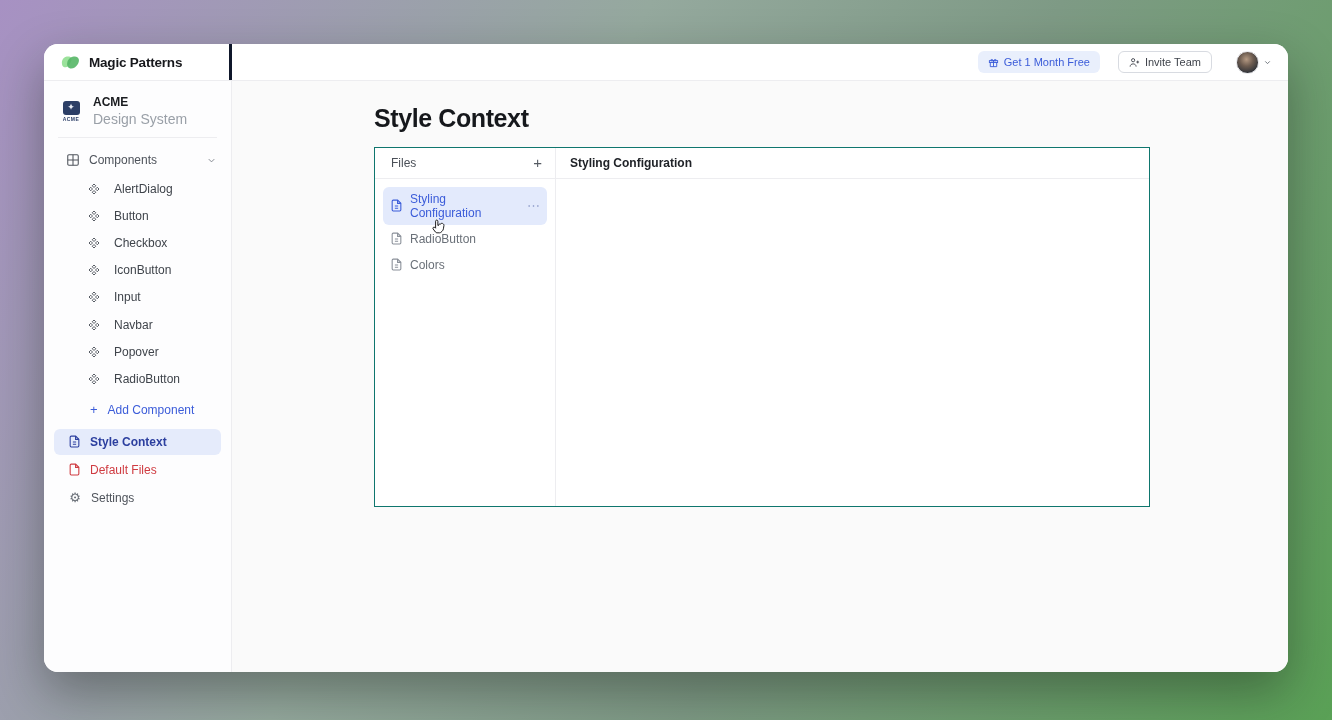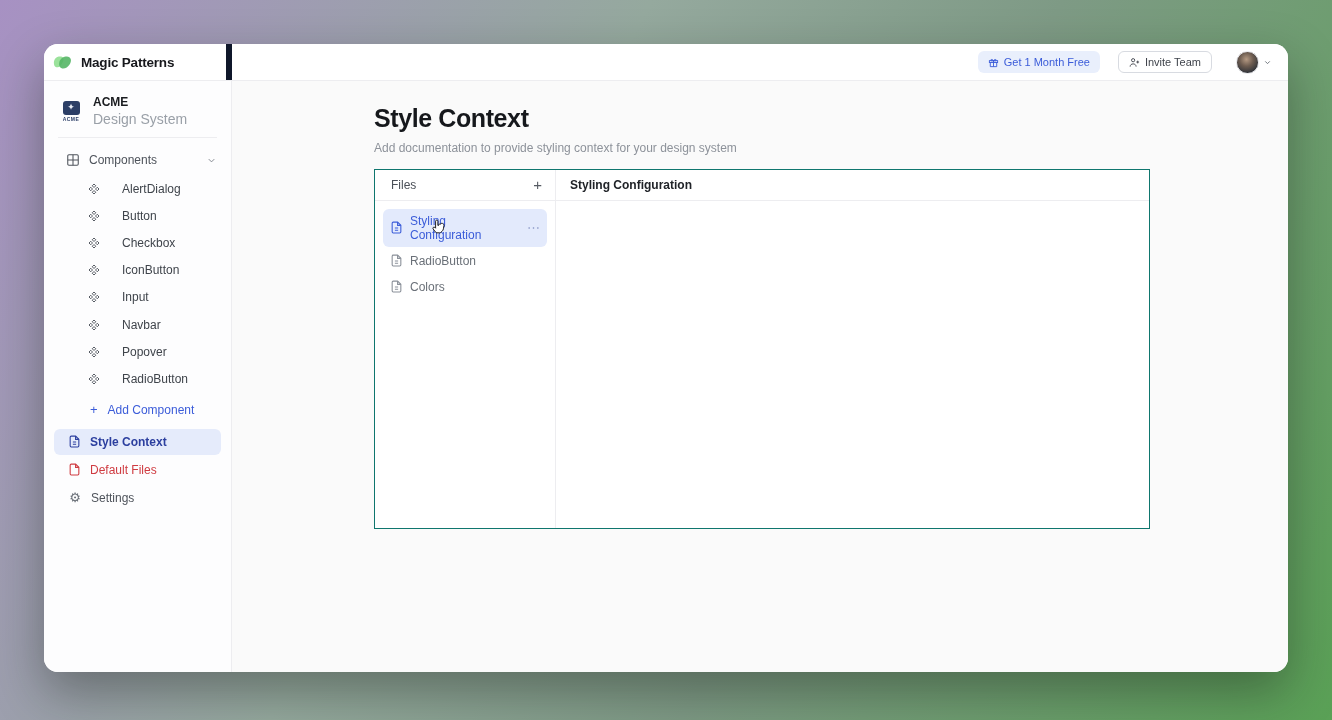--- a/index.html
+++ b/index.html
@@ -10,21 +10,21 @@
     position: relative;
   }
   .window {
     position:absolute; left:44px; top:44px; width:1244px; height:628px;
     background:#ffffff; border-radius:14px; overflow:hidden;
     box-shadow: 0 20px 50px rgba(18,24,18,.38);
     display:flex; flex-direction:column;
   }
   
   .topbar { flex:0 0 37px; display:flex; align-items:stretch; border-bottom:1px solid #ededf0; background:#fff; }
-  .topbar-left { flex:0 0 188px; display:flex; align-items:center; gap:7px; padding-left:8px; border-right:6px solid #0f172a; }
+  .topbar-left { flex:0 0 188px; display:flex; align-items:center; gap:7px; padding-left:16px; border-right:3px solid #0f172a; }
   .brand { font-weight:bold; font-size:13.5px; color:#17181c; letter-spacing:-.2px; }
   .topbar-right { flex:1; display:flex; align-items:center; justify-content:flex-end; gap:18px; padding-right:16px; }
   .btn-free { display:inline-flex; align-items:center; gap:5px; background:#e9effc; color:#3b5cd9;
     font-size:11px; font-weight:500; border:none; border-radius:6px; padding:5px 10px; cursor:pointer; font-family:inherit;}
   .btn-invite { display:inline-flex; align-items:center; gap:5px; background:#fff; color:#3f434b;
     font-size:11px; border:1px solid #d8dbe1; border-radius:6px; padding:4px 10px; cursor:pointer; font-family:inherit;}
   .avatar-wrap { display:flex; align-items:center; gap:4px; margin-left:6px; cursor:pointer; }
   .avatar { width:23px; height:23px; border-radius:50%;
     background: radial-gradient(circle at 45% 35%, #b59a83 0%, #6d5c50 38%, #2e3238 78%);
     border:1px solid #e4e4e8; }
@@ -34,21 +34,21 @@
   .workspace { display:flex; gap:9px; align-items:center; padding:5px 14px 10px; cursor:pointer; }
   .acme-logo { width:26px; display:flex; flex-direction:column; align-items:center; }
   .acme-box { width:17px; height:14px; background:#2c3e66; border-radius:3px; color:#e8ecf5; font-size:9px;
     display:flex; align-items:center; justify-content:center; line-height:1; }
   .acme-label { font-size:5px; font-weight:bold; color:#2c3e66; letter-spacing:.4px; margin-top:1px; }
   .ws-name { font-size:12px; font-weight:bold; color:#1a1c20; }
   .ws-sub { font-size:14px; color:#9aa0a8; margin-top:2px; }
   .sidebar-divider { border-bottom:1px solid #ededf0; margin:0 14px 6px; }
   .comp-header { display:flex; align-items:center; gap:9px; padding:9px 14px 8px 22px; color:#4e535b; cursor:pointer; }
   .comp-header .chev { margin-left:auto; display:flex; }
-  .comp-item { display:flex; align-items:center; gap:22px; padding:6.6px 0 6.6px 44px; color:#3f444b; cursor:pointer; }
+  .comp-item { display:flex; align-items:center; gap:14px; padding:6.6px 0 6.6px 44px; color:#3f444b; cursor:pointer; }
   .add-comp { display:flex; align-items:center; gap:10px; padding:10px 0 10px 46px; color:#3b5cd9; cursor:pointer; }
   .add-comp .plus { font-size:13px; line-height:1; }
   .nav-item { display:flex; align-items:center; gap:9px; margin:2px 10px; padding:6px 8px 6px 14px; border-radius:6px;
     font-size:12px; color:#4e535b; cursor:pointer; }
   .nav-item.selected { background:#e5ebfb; color:#2c3f9f; font-weight:bold; }
   .nav-item.danger { color:#cf3b41; }
   .gear-glyph { font-size:13px; color:#6a7078; line-height:1; width:14px; text-align:center; }
   
   .main { flex:1; background:#fafafa; padding:24px 0 0 142px; position:relative; overflow:hidden; }
   .page-title { font-size:25px; font-weight:bold; color:#16181c; letter-spacing:-.4px; line-height:1.1; }
@@ -237,21 +237,20 @@
         <span>Default Files</span>
       </div>
       <div class="nav-item">
         <span class="gear-glyph">⚙</span>
         <span>Settings</span>
       </div>
     </div>
 
     <div class="main">
       <div class="page-title">Style Context</div>
-      <div class="page-sub">Add documentation to provide styling context for your design system</div>
 
       <div class="panel">
         <div class="panel-header">
           <div class="ph-left">
             <span>Files</span>
             <button class="ph-plus">+</button>
           </div>
           <div class="ph-right">
             <span>Styling Configuration</span>
           </div>

